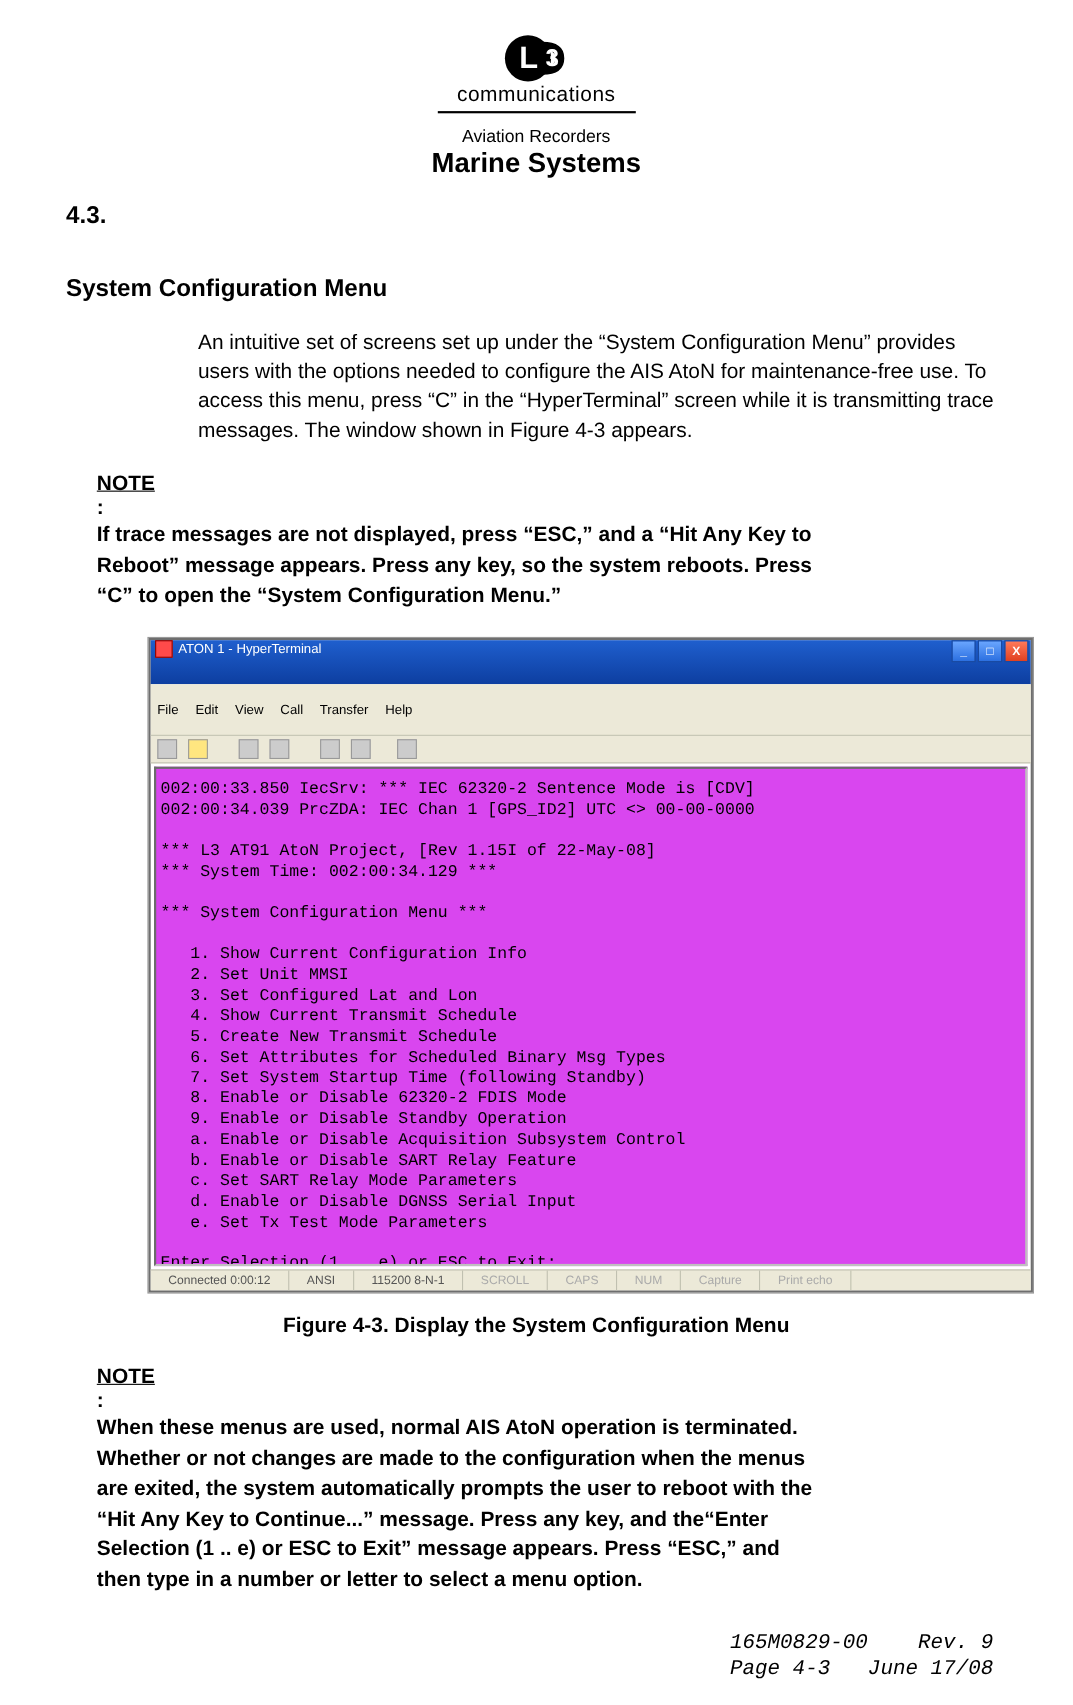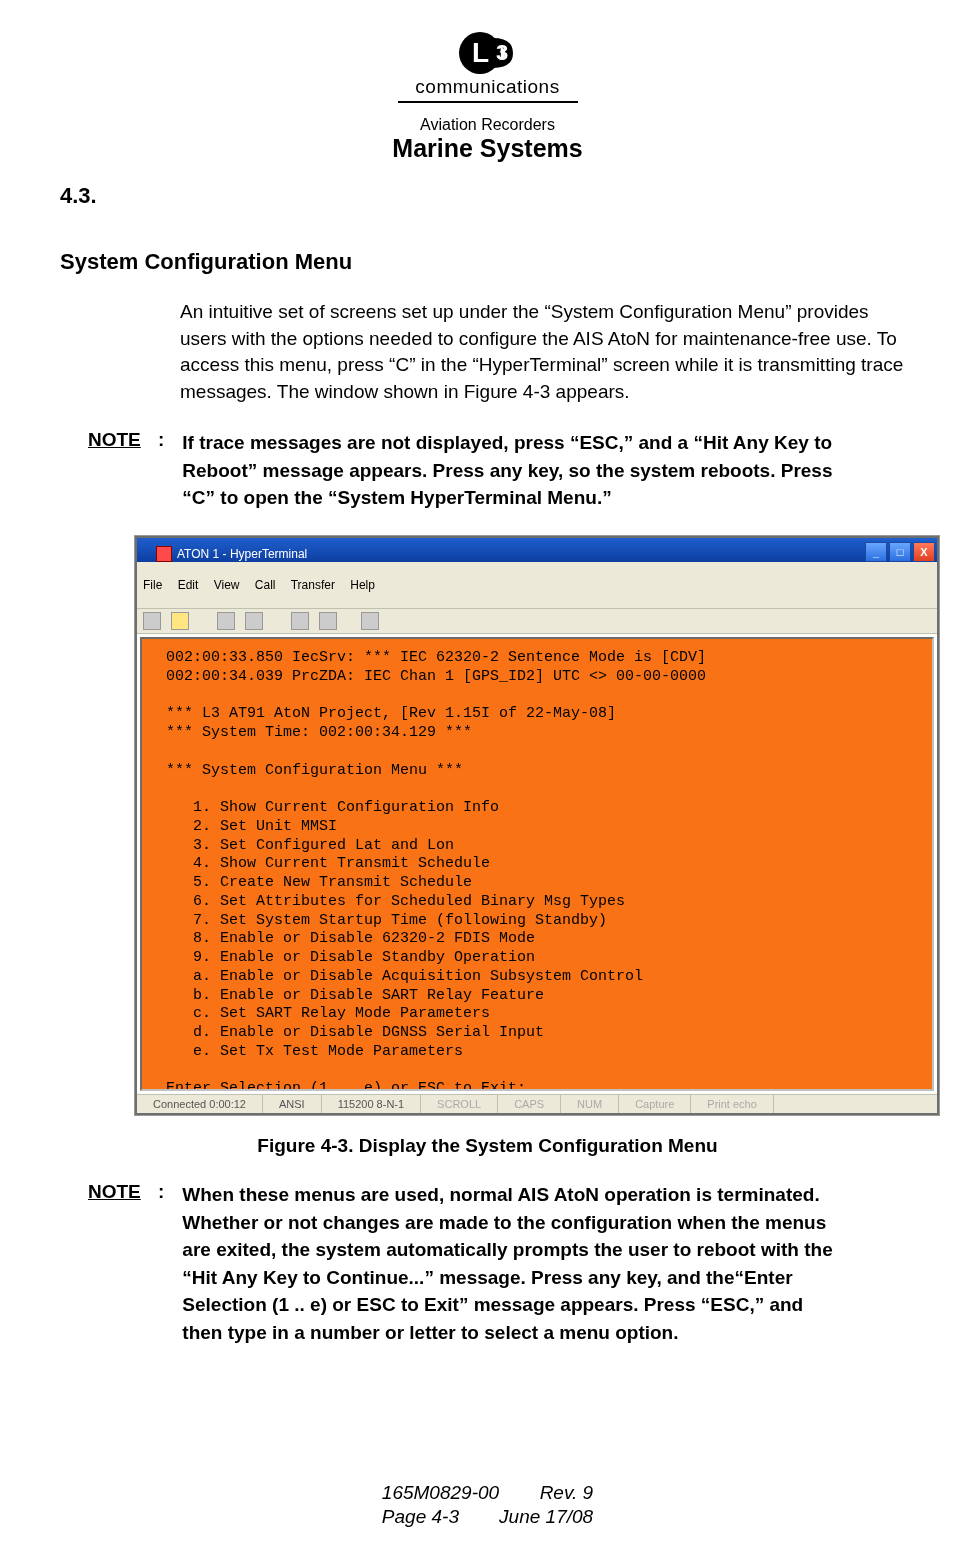--- a/index.html
+++ b/index.html
@@ -43,20 +43,21 @@
   .body-text{
     margin-left:120px;
     margin-right:10px;
     font-size:19px;
     line-height:1.4;
   }
   .note-row{
     display:flex;
     margin:24px 0;
     margin-left:28px;
+    flex-direction:column;
   }
   .note-label{
     font-weight:700;
     text-decoration:underline;
     font-size:19px;
     width:70px;
     flex-shrink:0;
   }
   .note-colon{font-weight:700;font-size:19px;margin-right:18px;}
   .note-body{
@@ -69,27 +70,27 @@
     margin:18px 0 16px 75px;
     width:800px;
     border:2px solid #6e6e6e;
     box-shadow:0 0 0 1px #999;
     font-family:"Courier New",monospace;
     font-size:12px;
     background:#fff;
   }
   .titlebar{
     background:linear-gradient(to bottom,#1f5fce,#0d3ea0);
-    height:24px;
-    display:flex;
-    align-items:flex-end;
+    height:40px;
+    display:flex;
+    align-items:flex-start;
     color:#fff;
     font-family:Tahoma,Arial,sans-serif;
     font-size:12px;
-    padding-left:19px;
+    padding-left:4px;
     justify-content:space-between;
   }
   .title-left{display:flex;align-items:center;gap:5px}
   .title-icon{
     width:14px;height:14px;background:#ff4a4a;border:1px solid #800;
   }
   .title-btns{display:flex}
   .tbtn{
     width:20px;height:18px;
     background:linear-gradient(to bottom,#6aa6ff,#2b6fe0);
@@ -110,22 +111,22 @@
   .menubar span{margin-right:12px}
   .toolbar{
     background:#ece9d8;
     padding:3px 6px;
     border-bottom:1px solid #c0c0b0;
     display:flex;gap:10px;align-items:center;
   }
   .ticon{width:16px;height:16px;background:#ccc;border:1px solid #999;display:inline-block}
   .ticon.y{background:#ffe680}
   .term{
-    background:#f97316;
-    padding:10px 24px;
+    background:#d946ef;
+    padding:10px 4px;
     font-family:"Courier New",monospace;
     font-size:15px;
     line-height:1.25;
     border:2px inset #c0c0c0;
     margin:3px;
     white-space:pre;
     overflow:hidden;
     height:430px;
   }
   .statusbar{
@@ -144,26 +145,26 @@
   .figcap{
     text-align:center;
     font-weight:700;
     font-size:19px;
     margin:20px 0 24px 0;
   }
   .footer{
     position:absolute;
     bottom:20px;
     left:60px;
-    right:60px;
-    display:flex;
-    justify-content:center;
+    right:72px;
+    display:flex;
+    justify-content:flex-end;
     font-style:italic;
     font-size:19px;
-    font-family:Liberation Sans, sans-serif;
+    font-family:Liberation Mono, monospace;
   }
   .footer div{line-height:1.3}
   .footer .right{text-align:right}
 </style>
 </head>
 <body>
 
 <div class="page">
 
   <div class="header">
@@ -186,21 +187,21 @@
   <div class="sec-head">
     <span>4.3.</span>
     <span>System Configuration Menu</span>
   </div>
 
   <p class="body-text">An intuitive set of screens set up under the “System Configuration Menu” provides users with the options needed to configure the AIS AtoN for maintenance-free use. To access this menu, press “C” in the “HyperTerminal” screen while it is transmitting trace messages. The window shown in Figure 4-3 appears.</p>
 
   <div class="note-row">
     <span class="note-label">NOTE</span>
       <span class="note-colon">:</span>
-    <div class="note-body">If trace messages are not displayed, press “ESC,” and a “Hit Any Key to Reboot” message appears. Press any key, so the system reboots. Press “C” to open the “System HyperTerminal Menu.”</div>
+    <div class="note-body">If trace messages are not displayed, press “ESC,” and a “Hit Any Key to Reboot” message appears. Press any key, so the system reboots. Press “C” to open the “System Configuration Menu.”</div>
   </div>
 
   <div class="figure">
     <div class="titlebar">
       <div class="title-left">
         <span class="title-icon"></span>
         <span>ATON 1 - HyperTerminal</span>
       </div>
       <div class="title-btns">
         <div class="tbtn">_</div>

